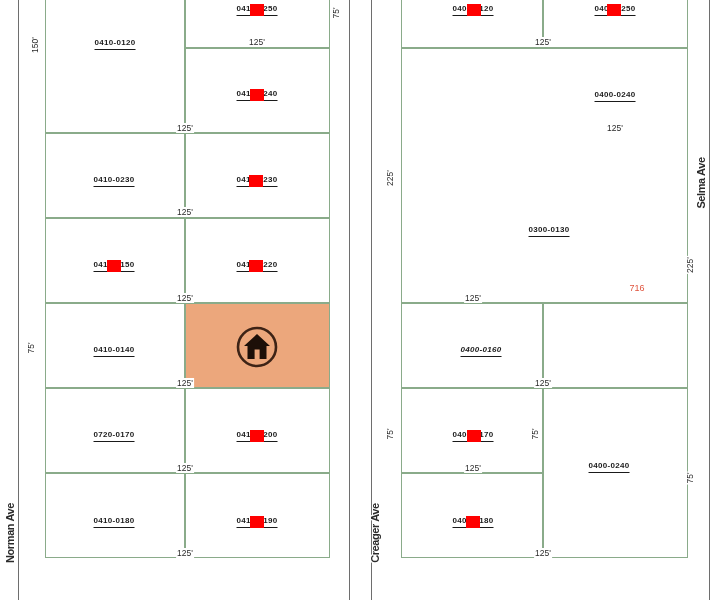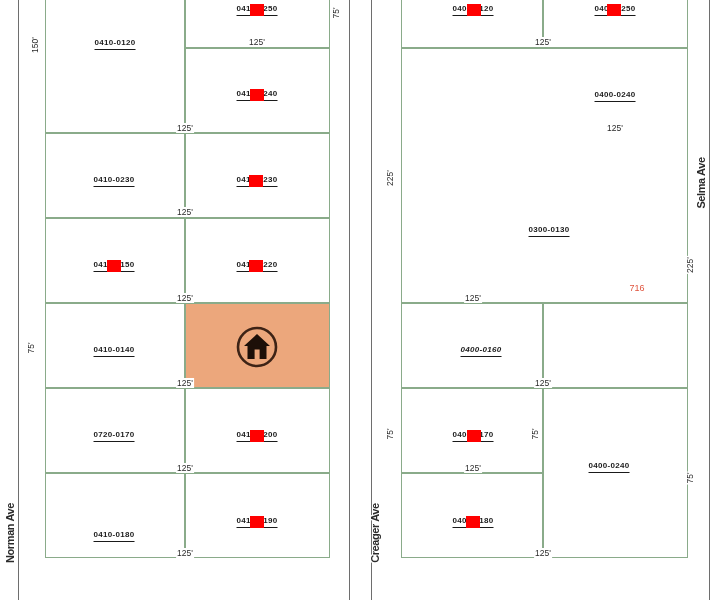--- a/index.html
+++ b/index.html
@@ -157,21 +157,21 @@
   <div class="parcel-label" style="left:257px; top:181px;">0410-0230</div>
   <div class="redaction" style="left:256px; top:181px;"></div>
   <div class="parcel-label" style="left:114px; top:266px;">0410-0150</div>
   <div class="redaction" style="left:114px; top:266px;"></div>
   <div class="parcel-label" style="left:257px; top:266px;">0410-0220</div>
   <div class="redaction" style="left:256px; top:266px;"></div>
   <div class="parcel-label" style="left:114px; top:351px;">0410-0140</div>
   <div class="parcel-label" style="left:114px; top:436px;">0720-0170</div>
   <div class="parcel-label" style="left:257px; top:436px;">0410-0200</div>
   <div class="redaction" style="left:257px; top:436px;"></div>
-  <div class="parcel-label" style="left:114px; top:522px;margin-top:14px;">0410-0180</div>
+  <div class="parcel-label" style="left:114px; top:522px;">0410-0180</div>
   <div class="parcel-label" style="left:257px; top:522px;">0410-0190</div>
   <div class="redaction" style="left:257px; top:522px;"></div>
 
   <div class="dim vert" style="left:35px; top:45px;">150'</div>
   <div class="dim vert" style="left:31px; top:348px;">75'</div>
   <div class="dim" style="left:257px; top:42px;">125'</div>
   <div class="dim" style="left:185px; top:128px;">125'</div>
   <div class="dim" style="left:185px; top:212px;">125'</div>
   <div class="dim" style="left:185px; top:298px;">125'</div>
   <div class="dim" style="left:185px; top:383px;">125'</div>

